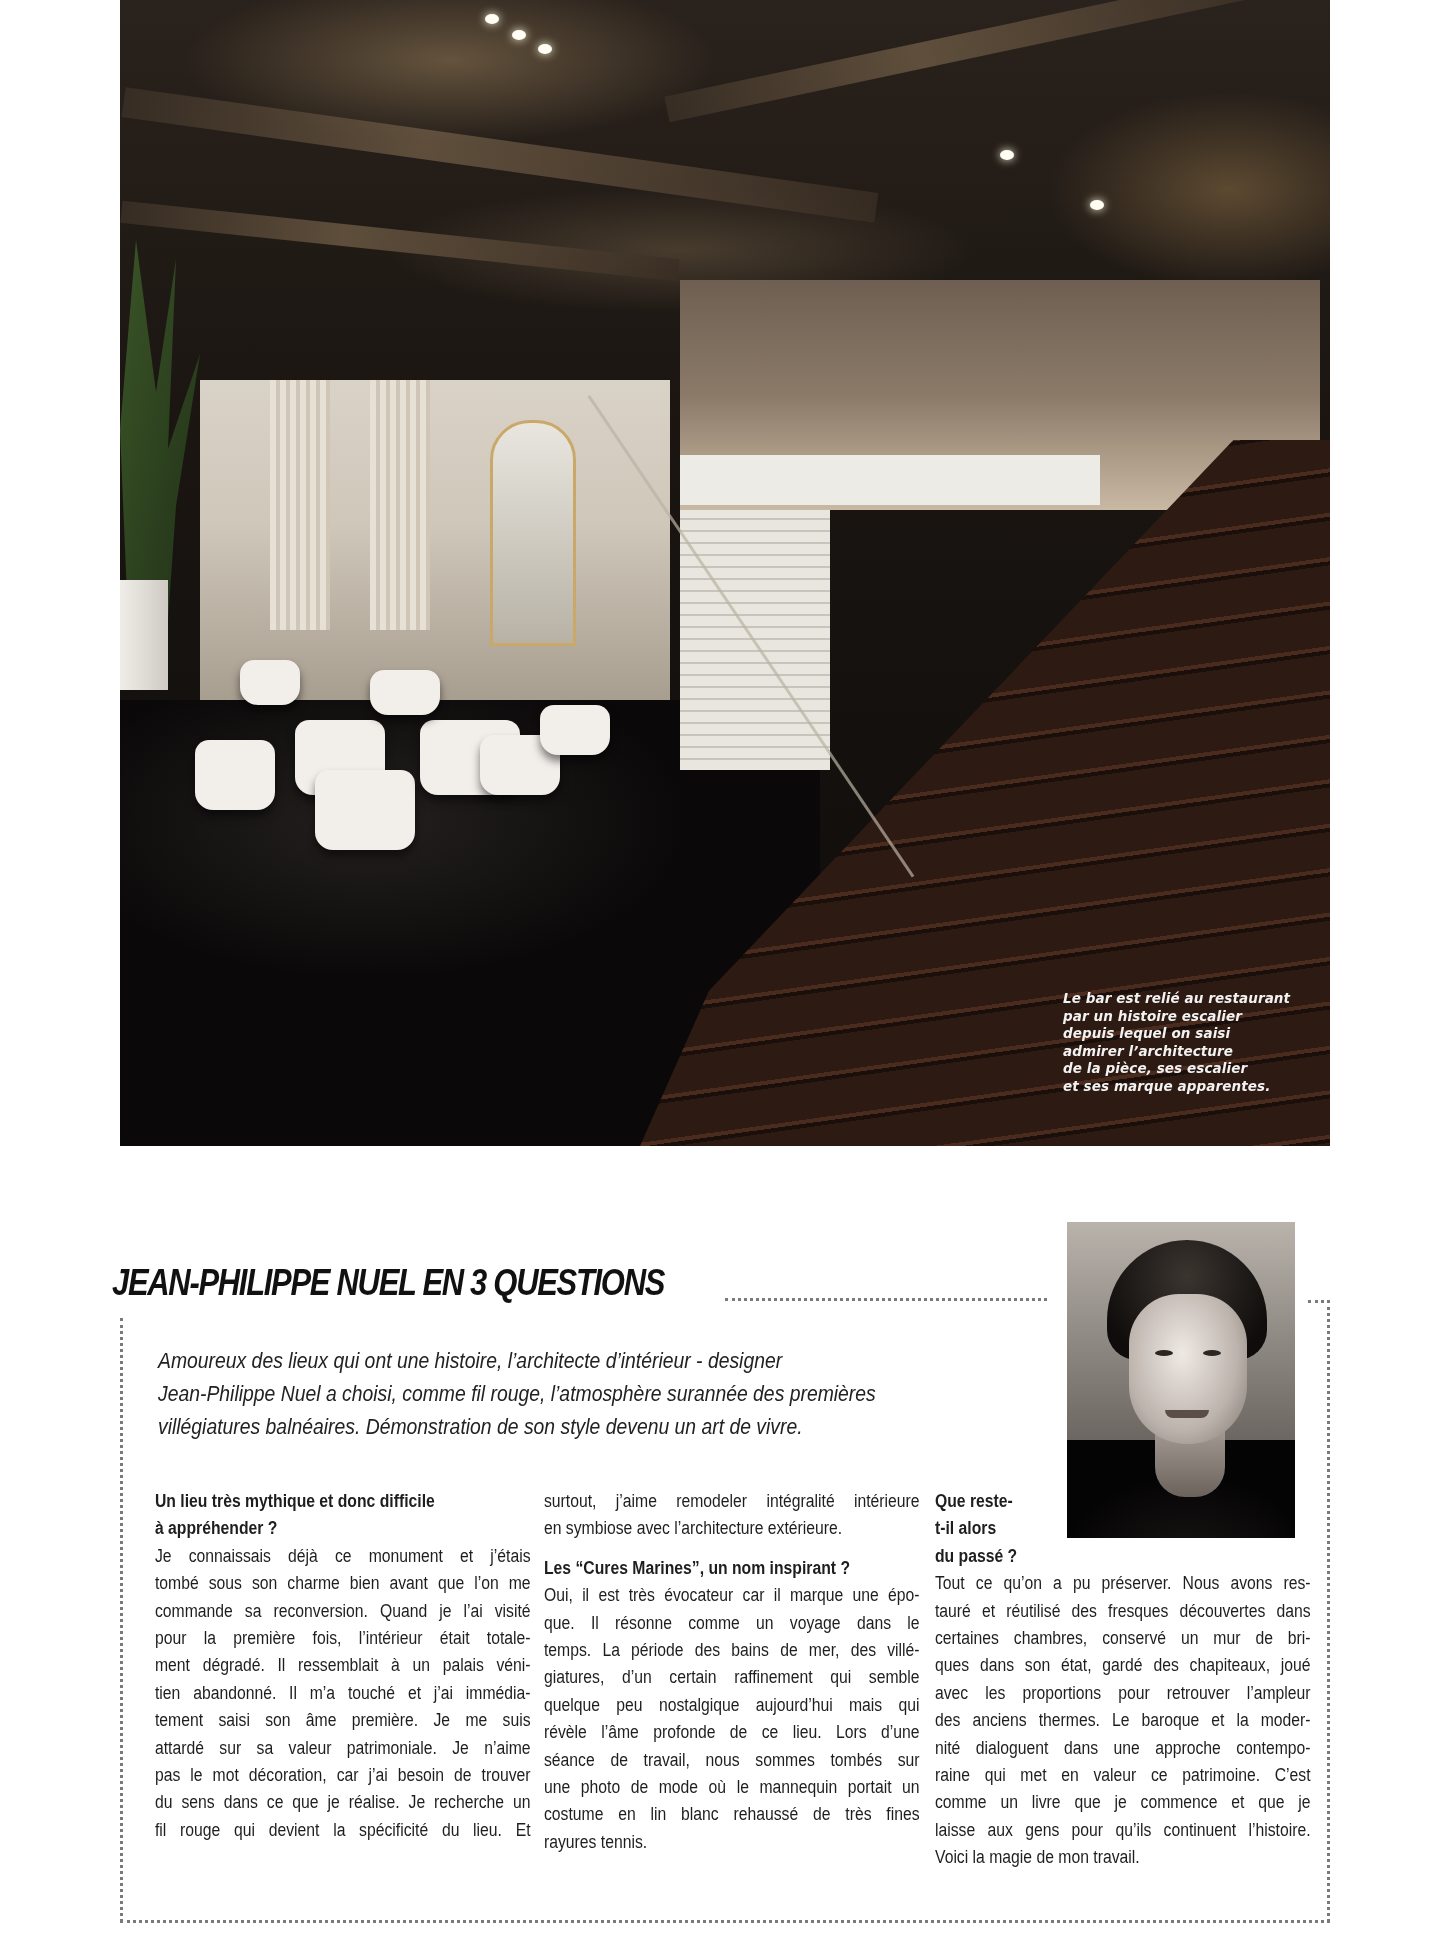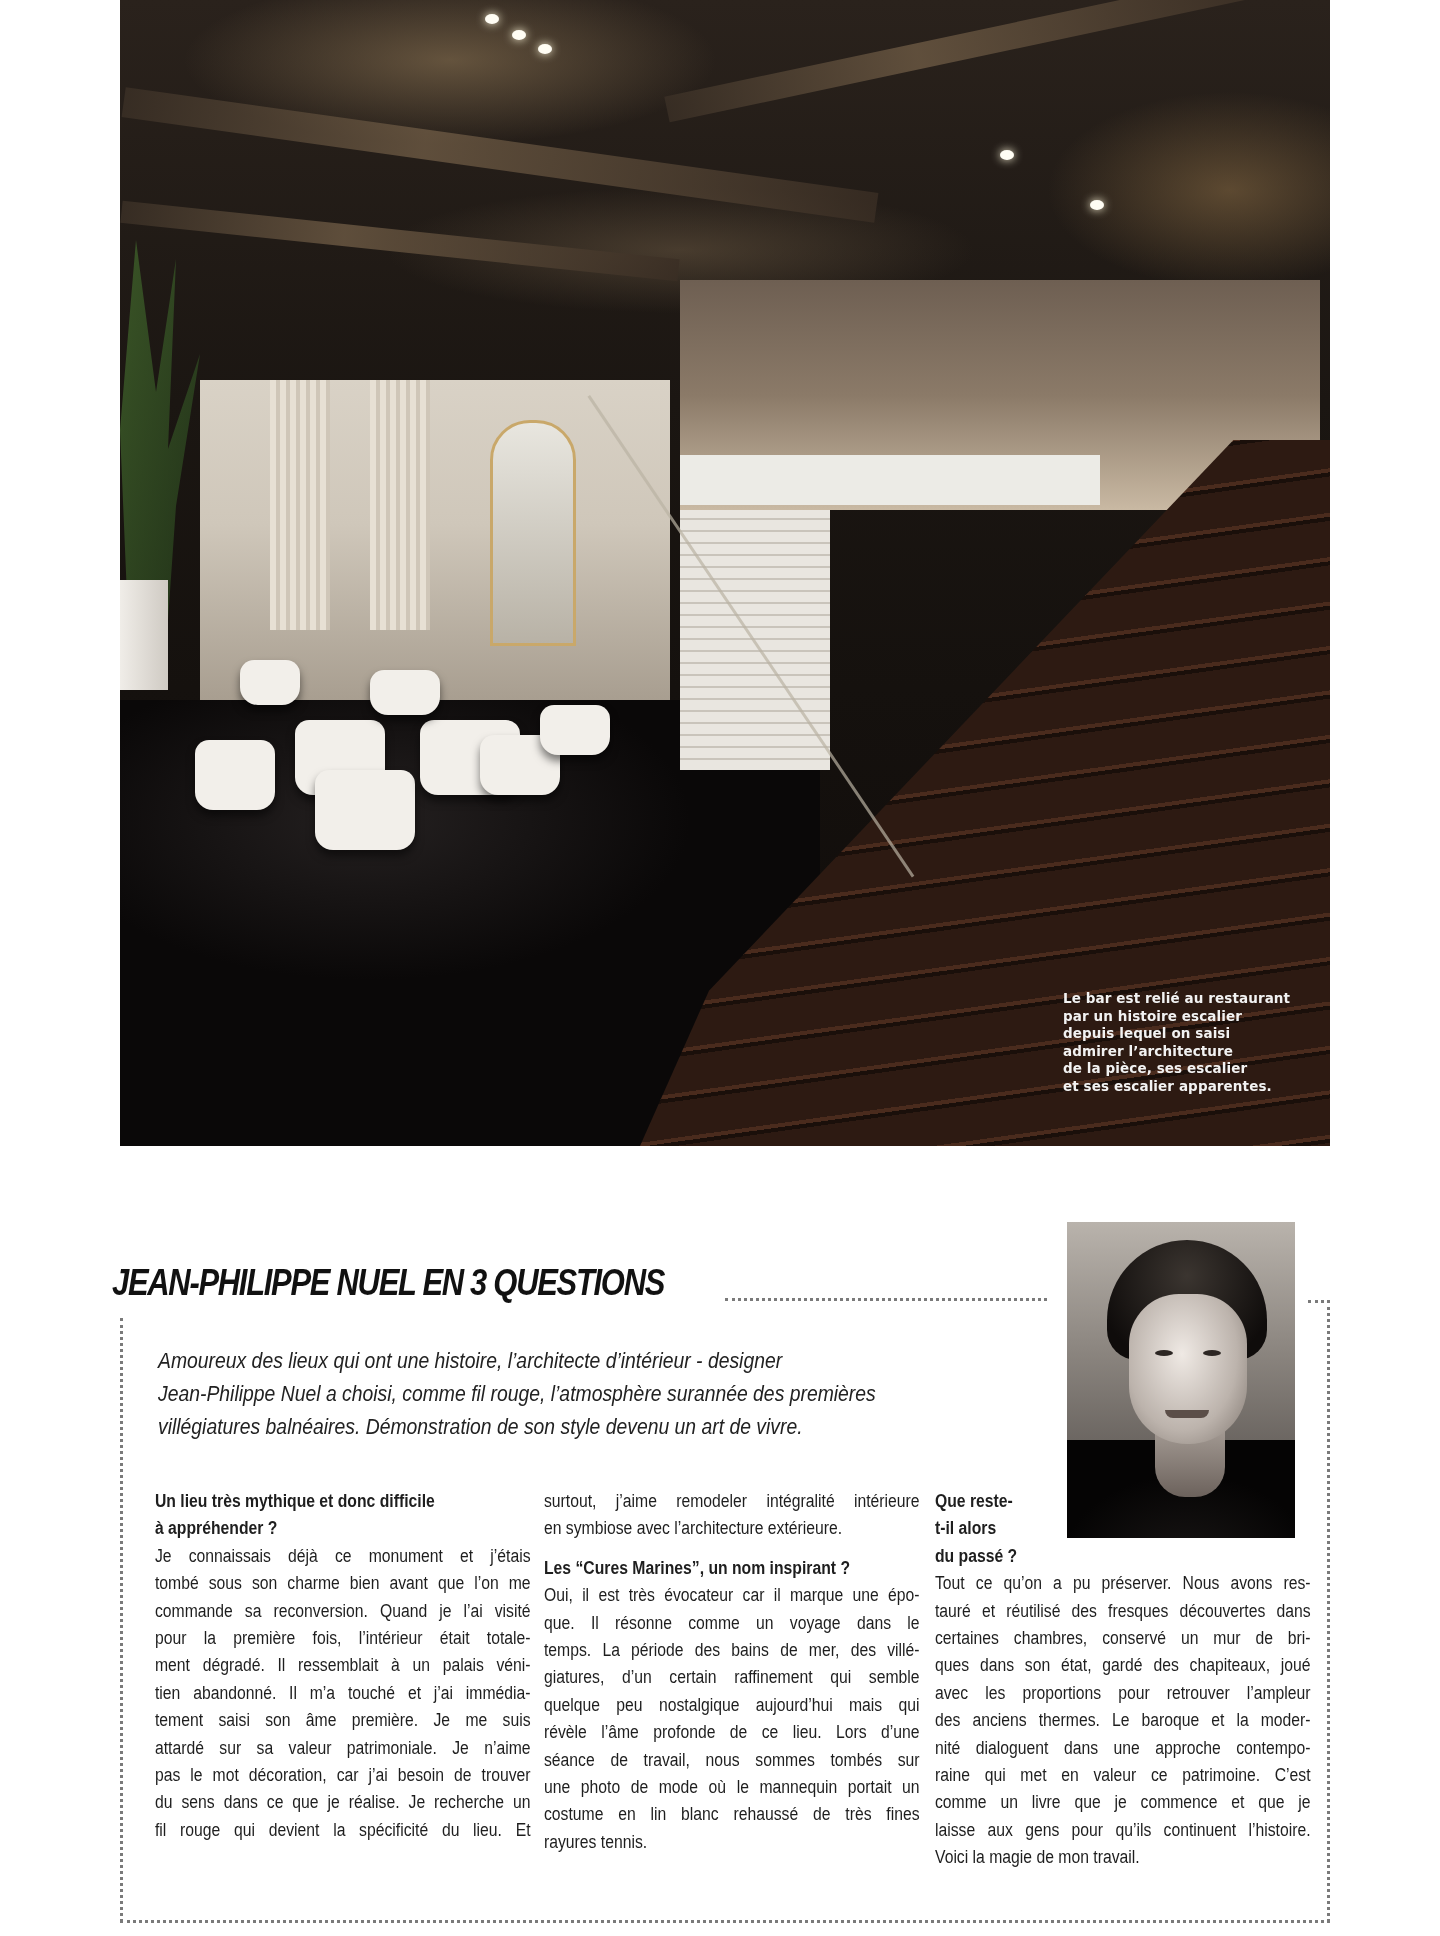--- a/index.html
+++ b/index.html
@@ -7,20 +7,21 @@
 
   
   .hero {
     position: absolute; left: 120px; top: 0; width: 1210px; height: 1146px;
     overflow: hidden;
     background:
       radial-gradient(ellipse 260px 140px at 1110px 190px, rgba(140,110,70,0.55), rgba(0,0,0,0) 70%),
       radial-gradient(ellipse 380px 120px at 330px 60px, rgba(150,125,90,0.55), rgba(0,0,0,0) 70%),
       radial-gradient(ellipse 420px 90px at 560px 250px, rgba(120,100,75,0.45), rgba(0,0,0,0) 70%),
       linear-gradient(180deg, #2a221c 0%, #1b1612 35%, #15110e 60%, #0f0b09 100%);
+    font-style: italic;
   }
   .ceiling-band { position: absolute; background: linear-gradient(90deg, #3b3026, #6d5a44 40%, #3a2e24); opacity: .8; }
   .room {
     position: absolute; left: 80px; top: 380px; width: 470px; height: 320px;
     background: linear-gradient(180deg, #d9d2c6 0%, #cfc7ba 45%, #a89e90 100%);
   }
   .curtain { position: absolute; top: 380px; width: 60px; height: 250px;
     background: repeating-linear-gradient(90deg, #e7e0d4 0 6px, #cfc6b8 6px 10px); }
   .window-arch { position: absolute; left: 370px; top: 420px; width: 80px; height: 220px;
     background: linear-gradient(180deg, #e8e6df, #b8b2a6); border-radius: 40px 40px 0 0; border: 3px solid #c9a86a; }
@@ -141,21 +142,21 @@
   <div class="brick-wall"></div>
   <div class="stairs"></div>
   <div class="handrail"></div>
 
   <div class="caption" style="left:943px;">
     <span>Le bar est relié au restaurant</span>
     <span>par un histoire escalier</span>
     <span>depuis lequel on saisi</span>
     <span>admirer l’architecture</span>
     <span>de la pièce, ses escalier</span>
-    <span>et ses escalier apparentes.</span>
+    <span>et ses marque apparentes.</span>
   </div>
 </div>
 
 <div class="frame-top-rule"></div>
 <div class="frame-top-right"></div>
 <div class="frame-left"></div>
 <div class="frame-right"></div>
 <div class="frame-bottom"></div>
 
 <div class="title">JEAN-PHILIPPE NUEL EN 3 QUESTIONS</div>

